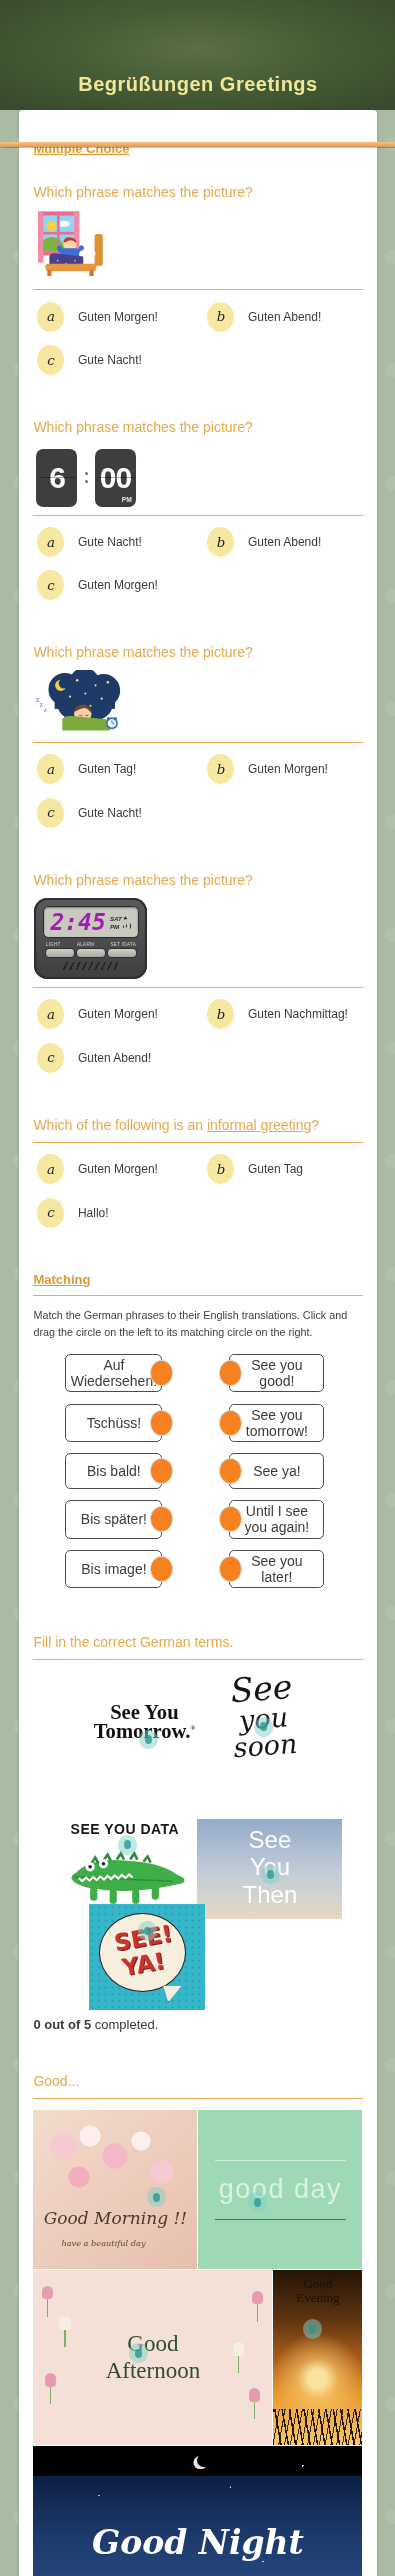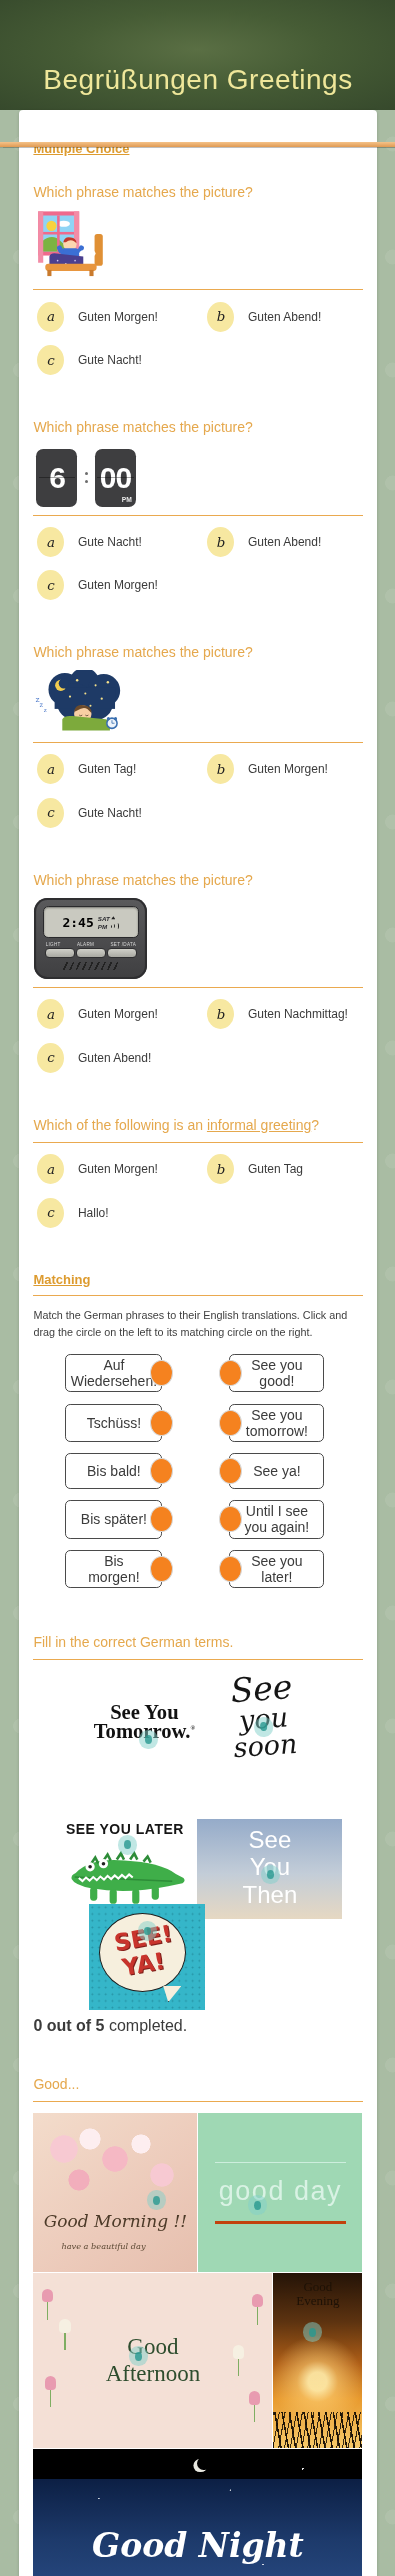--- a/index.html
+++ b/index.html
@@ -17,40 +17,40 @@
       radial-gradient(circle at 31px 62px, rgba(255,255,255,.05) 4.6px, transparent 5.2px);
     background-size:93px 113px;
   }
   
   .chalk{
     height:110px;
     background:radial-gradient(ellipse at 50% 45%, #5a6f44 0%, #465c35 45%, #36492c 100%);
     display:flex;align-items:flex-end;justify-content:center;
   }
   .chalk h1{
-    margin:0 0 14.4px 0;font-weight:400;font-size:28px;letter-spacing:0.5px;
+    margin:0 0 14.4px 0;font-weight:700;font-size:20px;letter-spacing:0.5px;
     color:#efe79a;
   }
   .tan-bar{
     position:absolute;left:0;top:142px;width:396px;height:5.2px;z-index:5;
     background:linear-gradient(#f4c289,#e09a52);
     box-shadow:0 0.5px 1px rgba(0,0,0,.25);
   }
   
   .card{
     position:relative;width:358px;margin:0 auto;background:#ffffff;
     border-radius:4.1px 4.1px 3.1px 3.1px;box-shadow:0 1px 3.1px rgba(0,0,0,.18);
     padding:31px 14.4px 20.6px 14.4px;box-sizing:border-box;
   }
   .rule{border:none;border-top:0.5px solid #eaa94f;margin:8.2px 0 11.3px 0;}
   .sec-title{color:#dd9b2f;font-size:13px;font-weight:bold;margin:0 0 4.1px 0;}
   .sec-title.u{text-decoration:underline;}
   .q-title{color:#e5a84d;font-size:14px;font-weight:400;margin:0 0 9.3px 0;}
   .instr{color:#3f3f3f;font-size:10.8px;line-height:1.55;margin:3.1px 0 13.4px 0;}
-  .progress{color:#3b3b3b;font-size:16px;margin:5.2px 0 0 0;}
+  .progress{color:#3b3b3b;font-size:13px;margin:5.2px 0 0 0;}
   .progress b{font-weight:bold;}
   .q{margin-bottom:44px;}
   .opts{display:grid;grid-template-columns:170px 1fr;row-gap:13.4px;padding:0 4.1px;}
   .opt{display:flex;align-items:center;gap:13.4px;cursor:pointer;}
   .badge{
     width:27px;height:30px;border-radius:50%;background:#f7e8a1;flex:0 0 27px;
     display:flex;align-items:center;justify-content:center;
     font-family:"DejaVu Serif",serif;font-style:italic;font-size:13.4px;color:#222;
   }
   .opt-label{color:#3b3b3b;font-size:12px;}
@@ -70,21 +70,21 @@
     position:relative;width:113px;height:81px;margin:10.3px 0 3.1px 1px;
     background:linear-gradient(#5a5a5c,#3f3f41);border-radius:13.4px;
     box-shadow:inset 0 0 0 2.1px #2e2e30;
     padding:8.2px 8.2px 5.2px 8.2px;box-sizing:border-box;
   }
   .dc-screen{
     background:#c9c9c0;border:1.5px solid #2a2a2c;border-radius:5.2px;height:30px;
     display:flex;align-items:center;justify-content:center;gap:4.1px;
     box-shadow:inset 0 1px 2.1px rgba(0,0,0,.4);
   }
-  .dc-time{font-family:"DejaVu Sans Mono",monospace;font-weight:bold;font-size:13px;color:#000000;}
+  .dc-time{font-family:"DejaVu Sans Mono",monospace;font-style:italic;font-weight:bold;font-size:23px;color:#a21caf;}
   .dc-side{display:flex;flex-direction:column;gap:1px;align-items:flex-start;}
   .dc-day,.dc-pm{font-size:6.2px;font-weight:bold;color:#2a2a2e;font-style:italic;display:flex;align-items:center;gap:1.5px;}
   .bell{display:inline-block;width:4.1px;height:3.6px;background:#222;clip-path:polygon(50% 0,100% 80%,0 80%);}
   .waves{display:inline-flex;align-items:center;}
   .waves i{border:solid #222;border-width:0 1px 0 0;border-radius:50%;margin-left:0.5px;}
   .waves i:nth-child(1){width:1.5px;height:3.1px;}
   .waves i:nth-child(2){width:2.1px;height:4.6px;}
   .waves i:nth-child(3){width:2.6px;height:6.2px;}
   .dc-labels{display:flex;justify-content:space-between;margin:4.1px 3.1px 1px 3.1px;}
   .dc-labels span{font-size:4.6px;color:#d8d8d8;letter-spacing:0.3px;}
@@ -160,21 +160,21 @@
       radial-gradient(circle at 108px 31px, #fdeef0 0 9.3px, transparent 9.8px),
       radial-gradient(circle at 46px 67px, #f2aebc 0 10.3px, transparent 10.8px),
       radial-gradient(circle at 129px 62px, #f7c9d2 0 11.3px, transparent 12px),
       linear-gradient(140deg,#f3dccb,#eccaba 60%,#e6bfae);
   }
   .morning .txt{position:absolute;left:10.3px;top:98px;font-family:"DejaVu Serif",serif;
     font-style:italic;font-size:17px;color:#4c3a28;}
   .morning .sub{position:absolute;left:28px;top:128px;font-family:"DejaVu Serif",serif;
     font-style:italic;font-size:8.2px;color:#5d4a35;}
   .gday{width:164px;height:159px;background:#9fd8b4;display:flex;align-items:center;justify-content:center;}
-  .gday .inner{text-align:center;width:80%;border-top:1px solid #cdeedd;border-bottom:3px solid #c2410c;padding:13.4px 0;}
+  .gday .inner{text-align:center;width:80%;border-top:1px solid #cdeedd;border-bottom:1px solid #c2410c;padding:13.4px 0;}
   .gday .txt{font-size:27px;font-weight:300;color:#d9f2e4;letter-spacing:1.5px;}
   .afternoon{width:239px;height:175px;background:#f4e0d6;display:flex;align-items:center;justify-content:center;}
   .afternoon .txt{text-align:center;font-family:"Liberation Serif",serif;color:#2e4d2e;font-size:23px;line-height:1.15;}
   .tulip{position:absolute;width:13.4px;height:33px;}
   .tulip .head{width:11.3px;height:13.4px;border-radius:5.7px 5.7px 4.1px 4.1px;margin:0 auto;}
   .tulip .stem{width:1.5px;height:17.5px;background:#7fae62;margin:0 auto;}
   .evening{width:89px;height:175px;
     background:
       radial-gradient(circle at 50% 62%, rgba(255,236,170,.9) 0 9.3px, rgba(255,210,120,.55) 20.6px, transparent 46px),
       linear-gradient(#241307,#5d3310 28%,#b05f17 52%,#e89a2e 72%,#f6c96a 100%);}
@@ -454,21 +454,21 @@
           <span>Bis später!</span>
           <span class="mcircle right-edge"></span>
         </div>
         <div class="match-box r">
           <span class="mcircle left-edge"></span>
           <span>Until I see you again!</span>
         </div>
       </div>
       <div class="match-row">
         <div class="match-box l">
-          <span>Bis morgen!</span>
+          <span>Bis image!</span>
           <span class="mcircle right-edge"></span>
         </div>
         <div class="match-box r">
           <span class="mcircle left-edge"></span>
           <span>See you later!</span>
         </div>
       </div>
     </div>
 
     <h2 class="q-title" style="margin-top:46px;">Fill in the correct German terms.</h2>
@@ -480,21 +480,21 @@
         <div class="l2"><span>Tomorrow.</span><sup>®</sup></div>
         <span class="hotspot" style="left:54px;top:27px;"></span>
       </div>
       <div class="tile soon">
         <div class="l1">See</div>
         <div class="l2">you</div>
         <div class="l3">soon</div>
         <span class="hotspot" style="left:52px;top:45px;"></span>
       </div>
       <div class="tile later">
-        <div class="txt">SEE YOU LATER</div>
+        <div class="txt">SEE YOU DATA</div>
         <svg width="129" height="77" viewBox="0 0 250 150">
           <path d="M30 70 Q60 40 125 46 Q195 50 225 72 L240 80 Q245 86 238 90 L210 96 Q130 112 60 100 Q28 94 22 82 Q20 74 30 70Z" fill="#3fae49"></path>
           <path d="M60 52 l8 -12 l6 12 M84 46 l8 -12 l6 12 M110 44 l8 -12 l6 12 M136 44 l8 -12 l6 12 M162 48 l8 -10 l6 12" stroke="#2d8c38" stroke-width="5" fill="none"></path>
           <circle cx="58" cy="58" r="9" fill="#ffffff"></circle>
             <circle cx="58" cy="58" r="3.5" fill="#222"></circle>
           <circle cx="84" cy="52" r="9" fill="#ffffff"></circle>
             <circle cx="84" cy="52" r="3.5" fill="#222"></circle>
           <path d="M28 78 L218 86" stroke="#2d8c38" stroke-width="3"></path>
           <path d="M36 80 l7 6 l7 -7 l7 6 l7 -7 l7 6 l7 -7 l7 6 l7 -7 l7 6 l7 -7 l7 6 l7 -7 l7 6 l7 -7 l7 6" stroke="#ffffff" stroke-width="4" fill="none"></path>
           <rect x="58" y="98" width="14" height="26" rx="6" fill="#3fae49"></rect>

